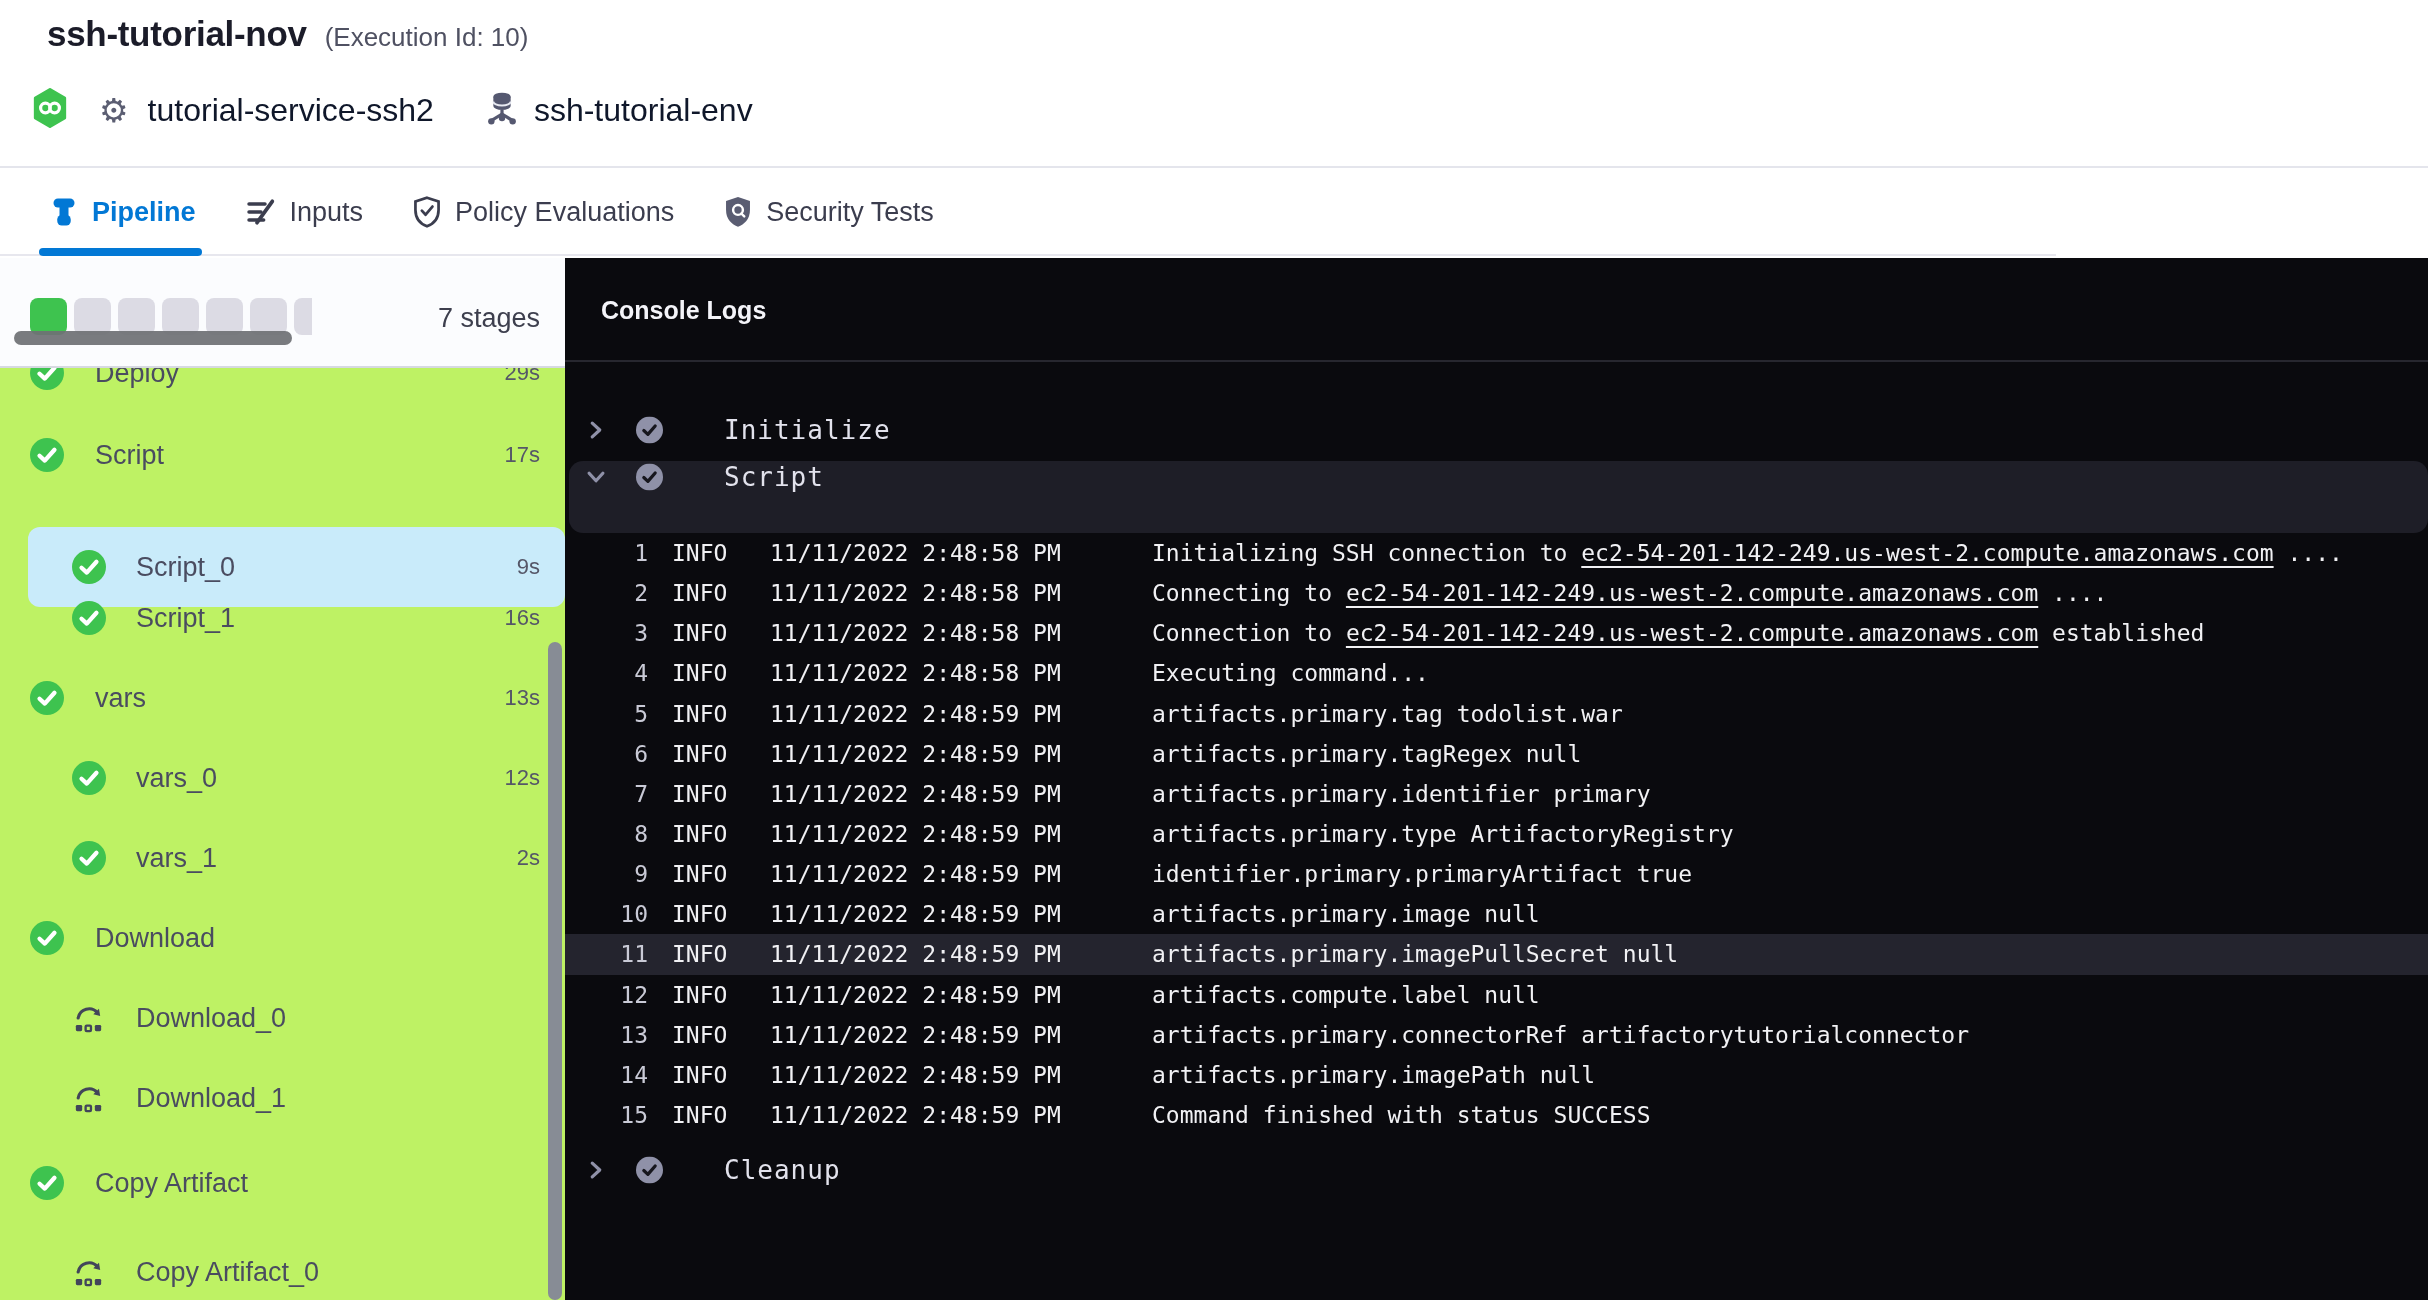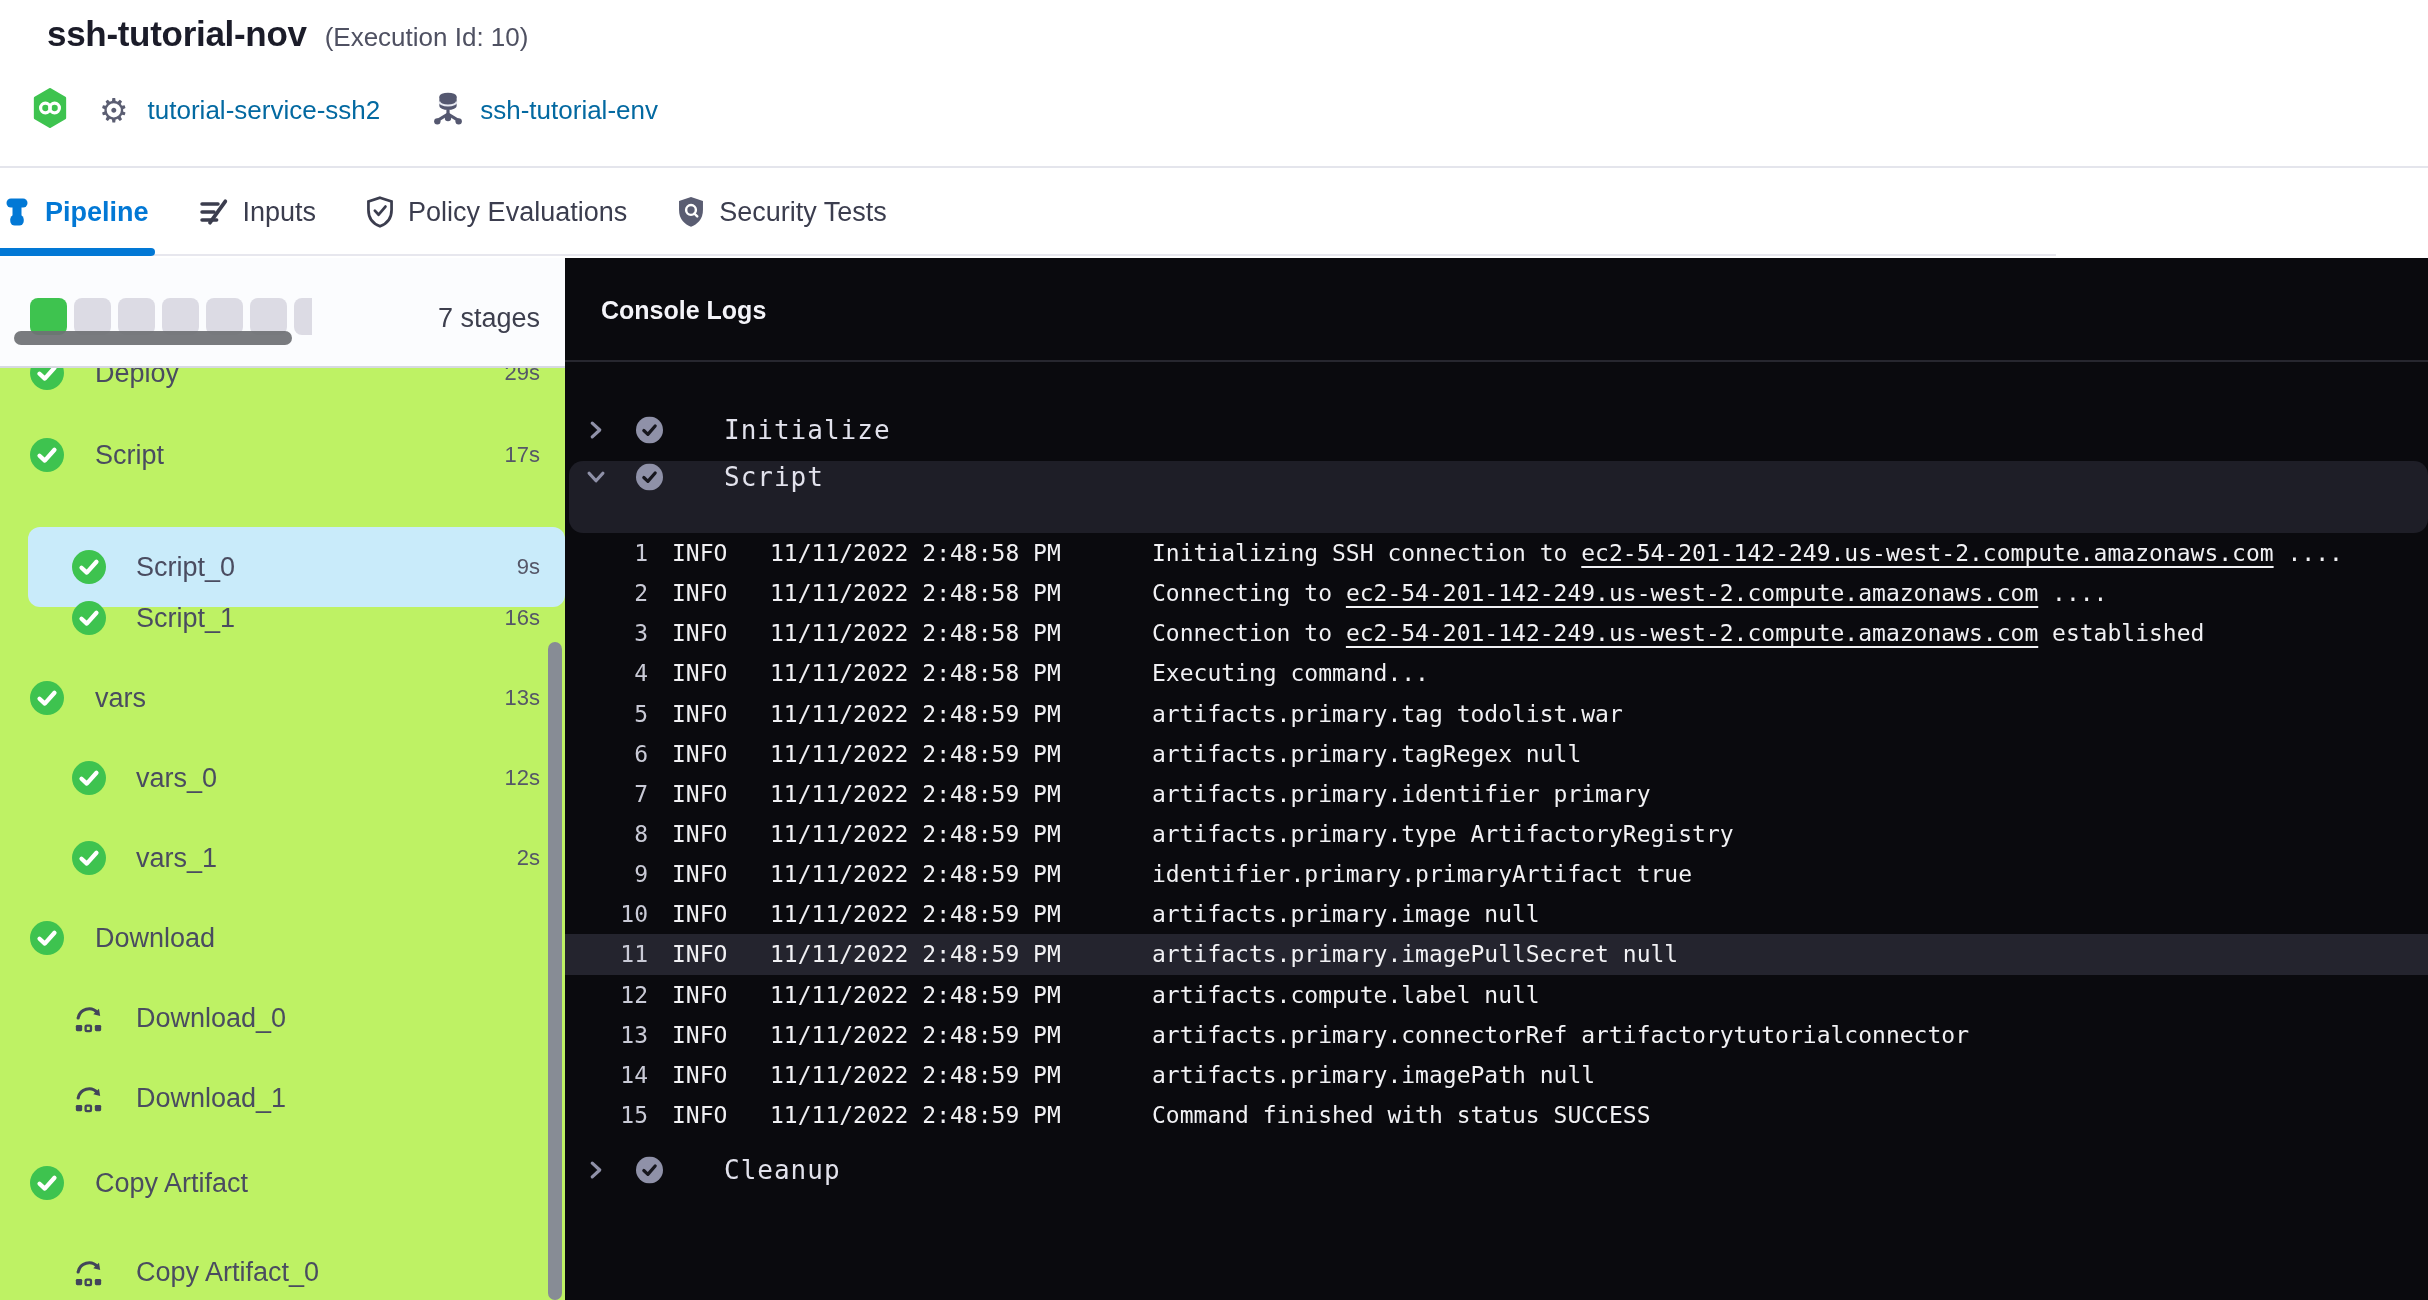--- a/index.html
+++ b/index.html
@@ -9,27 +9,27 @@
 
   
   .header { position:absolute; left:0; top:0; width:2428px; height:168px;
             background:#ffffff; border-bottom:2px solid #e4e5ec; }
   .title-row { position:absolute; left:47px; top:14px; display:flex; align-items:baseline; gap:18px; }
   .page-title { font-size:35px; font-weight:700; color:#1b1c29; letter-spacing:-0.3px; }
   .exec-id { font-size:26px; color:#4f5162; }
   .meta-row { position:absolute; left:33px; top:88px; display:flex; align-items:center; }
   .meta-row .svc-icon { margin-right:32px; }
   .meta-row .gear { font-size:33px; color:#5b5e72; margin-right:19px; line-height:1; }
-  .meta-label { font-size:26px; color:#0369a1; }
+  .meta-label { font-size:32px; color:#0f172a; }
   .meta-row .env-icon { margin-left:52px; margin-right:16px; }
 
   
   .tabbar { position:absolute; left:0; top:170px; width:2056px; height:86px;
             background:#ffffff; border-bottom:2px solid #e7e7ee;
-            display:flex; align-items:center; }
+            display:flex; align-items:center; padding-left:47px; }
   .tab { position:relative; height:100%; display:flex; align-items:center; gap:13px;
          font-size:27px; color:#3b3d4e; margin-right:45px; padding:0 2px; cursor:pointer; }
   .tab .ticon { display:flex; }
   .tab.active { color:#0278d5; font-weight:700; }
   .tab.active::after { content:""; position:absolute; left:-8px; right:-4px; bottom:-2px;
                        height:8px; background:#0278d5; border-radius:5px; }
 
   
   .sidebar { position:absolute; left:0; top:258px; width:565px; height:1042px;
              background:#bef264; }

